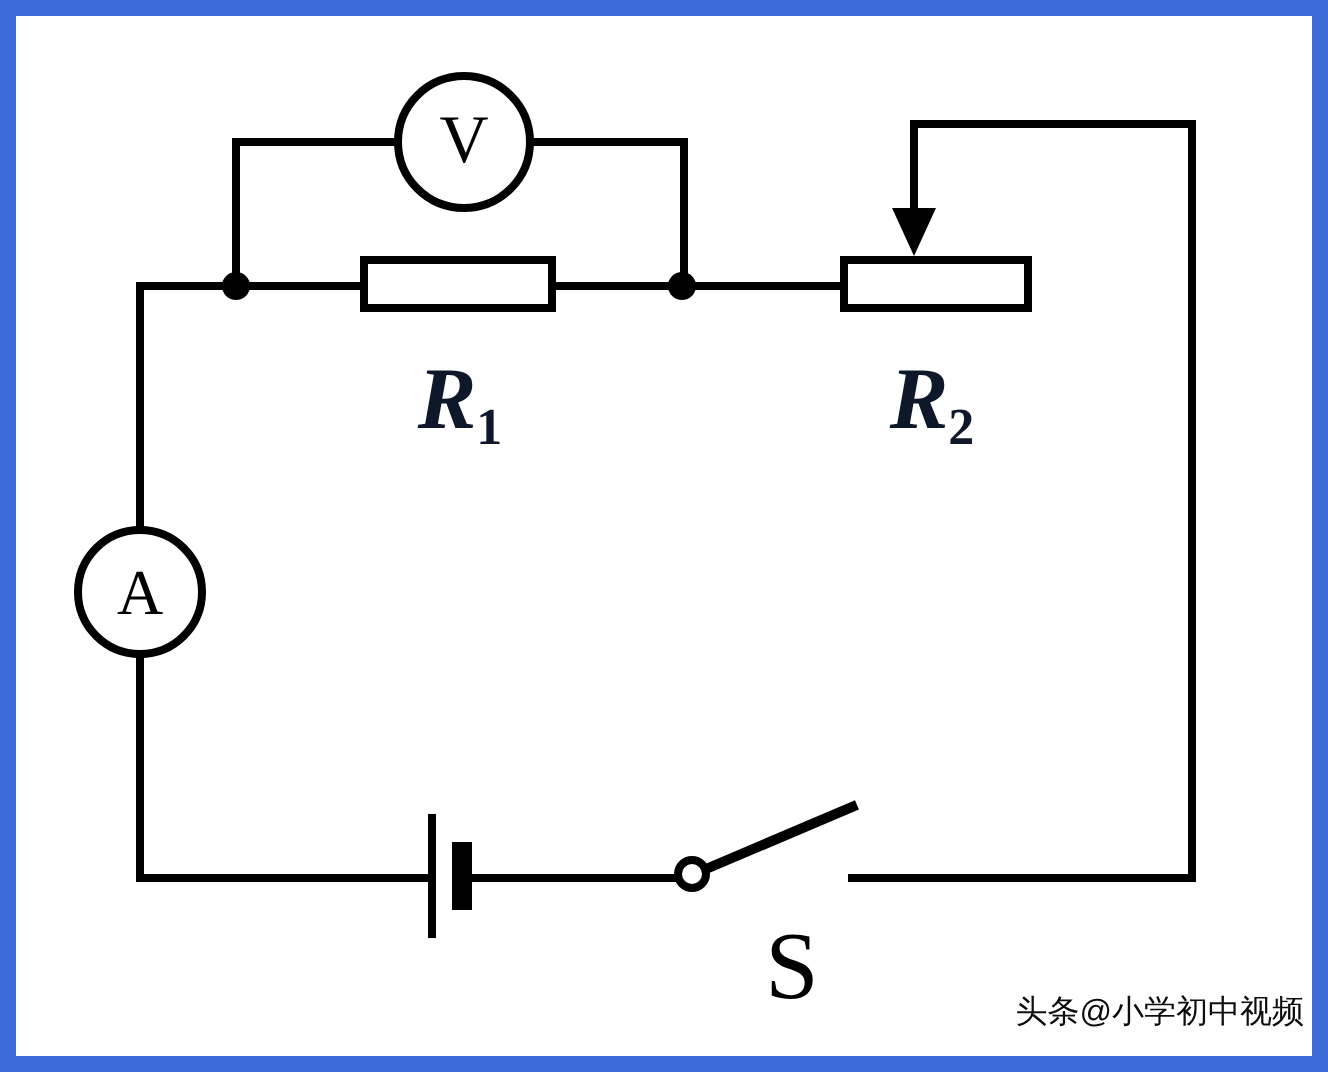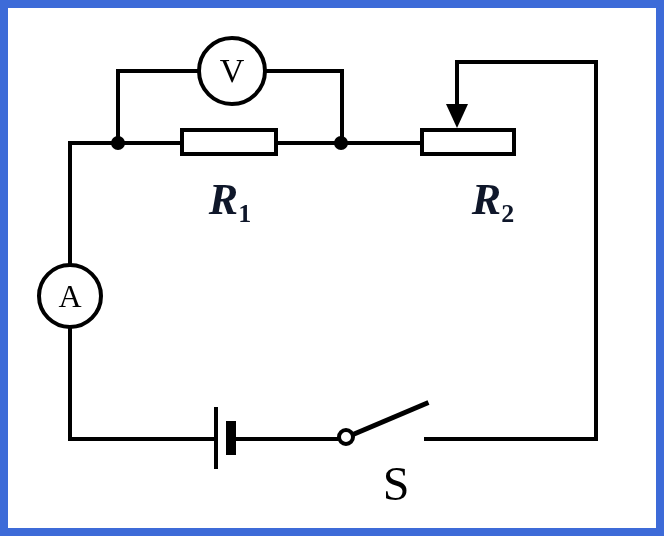--- a/index.html
+++ b/index.html
@@ -103,18 +103,19 @@
 
   <div class="wire" style="left:214px; top:407px; width:4px; height:62px;"></div>
   <div class="wire" style="left:226px; top:421px; width:10px; height:34px;"></div>
 
   <div class="switch-pivot" style="left:337px; top:428px;"></div>
   <div class="switch-blade" style="left:353px; top:432px;"></div>
 
   <div class="comp-label" style="left:184px; top:174px; width:92px;">
     <span>R</span><sub>1</sub>
   </div>
-  <div class="comp-label" style="left:447px; top:174px; width:92px;">
+  <div class="comp-label" style="left:420px; top:174px; width:92px;">
     <span>R</span><sub>2</sub>
   </div>
   <div class="s-label" style="left:364px; top:456px; width:64px;">S</div>
 
+  <div class="watermark">头条@小学初中视频</div>
 </div>
 
 </body></html>

